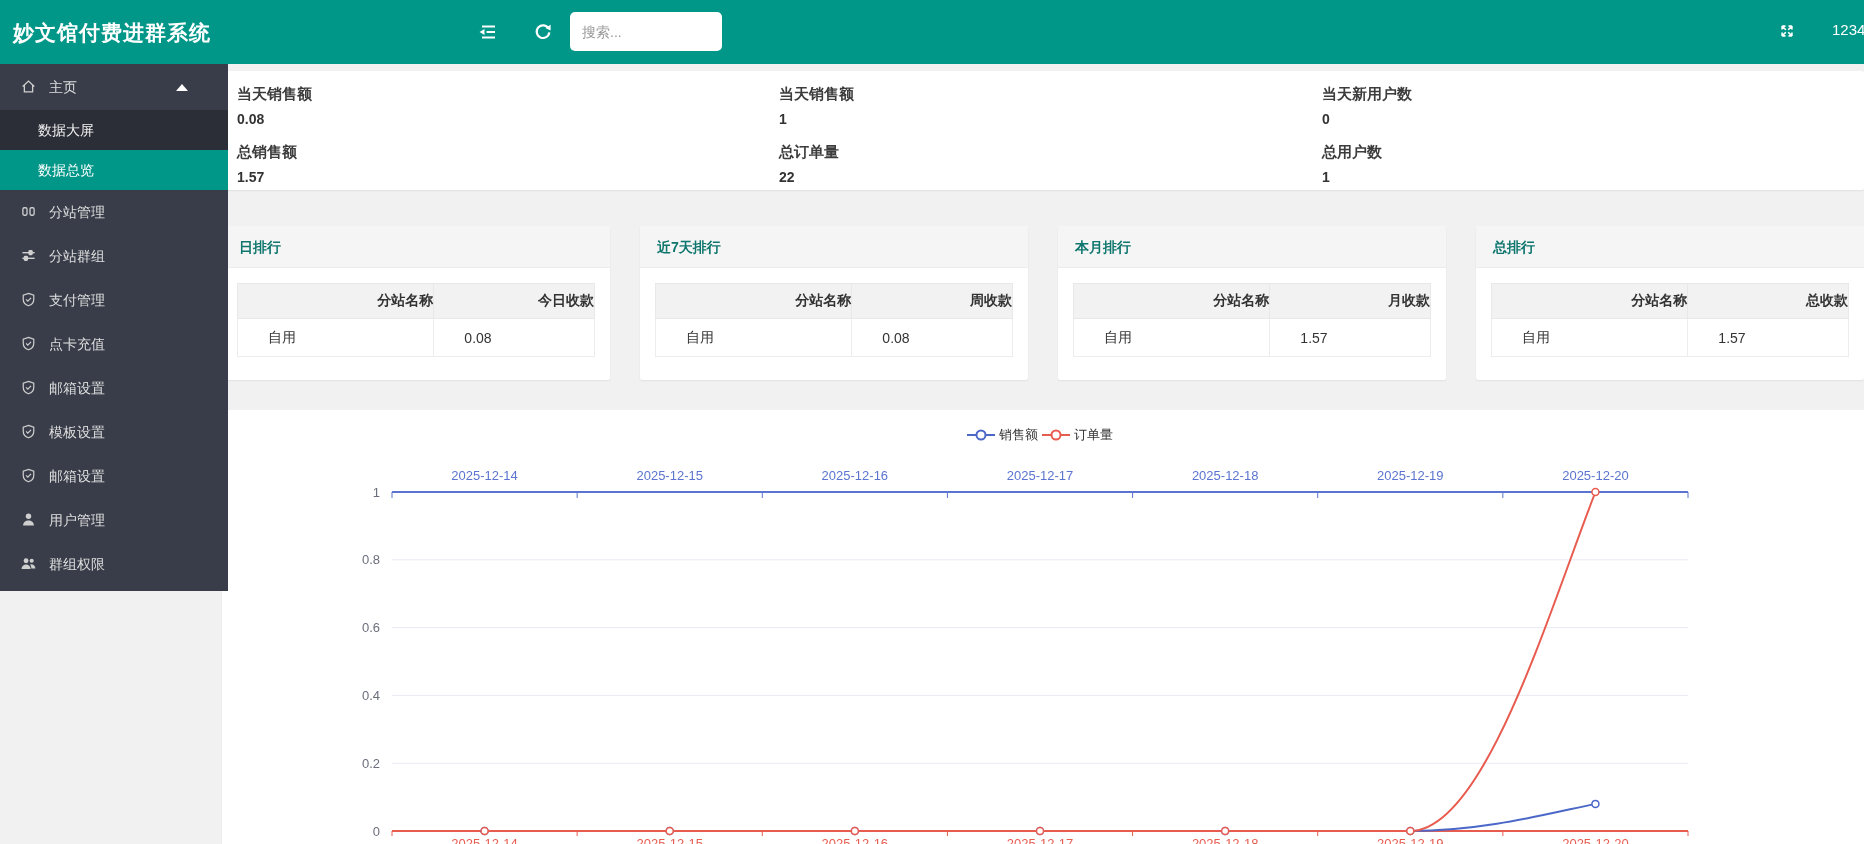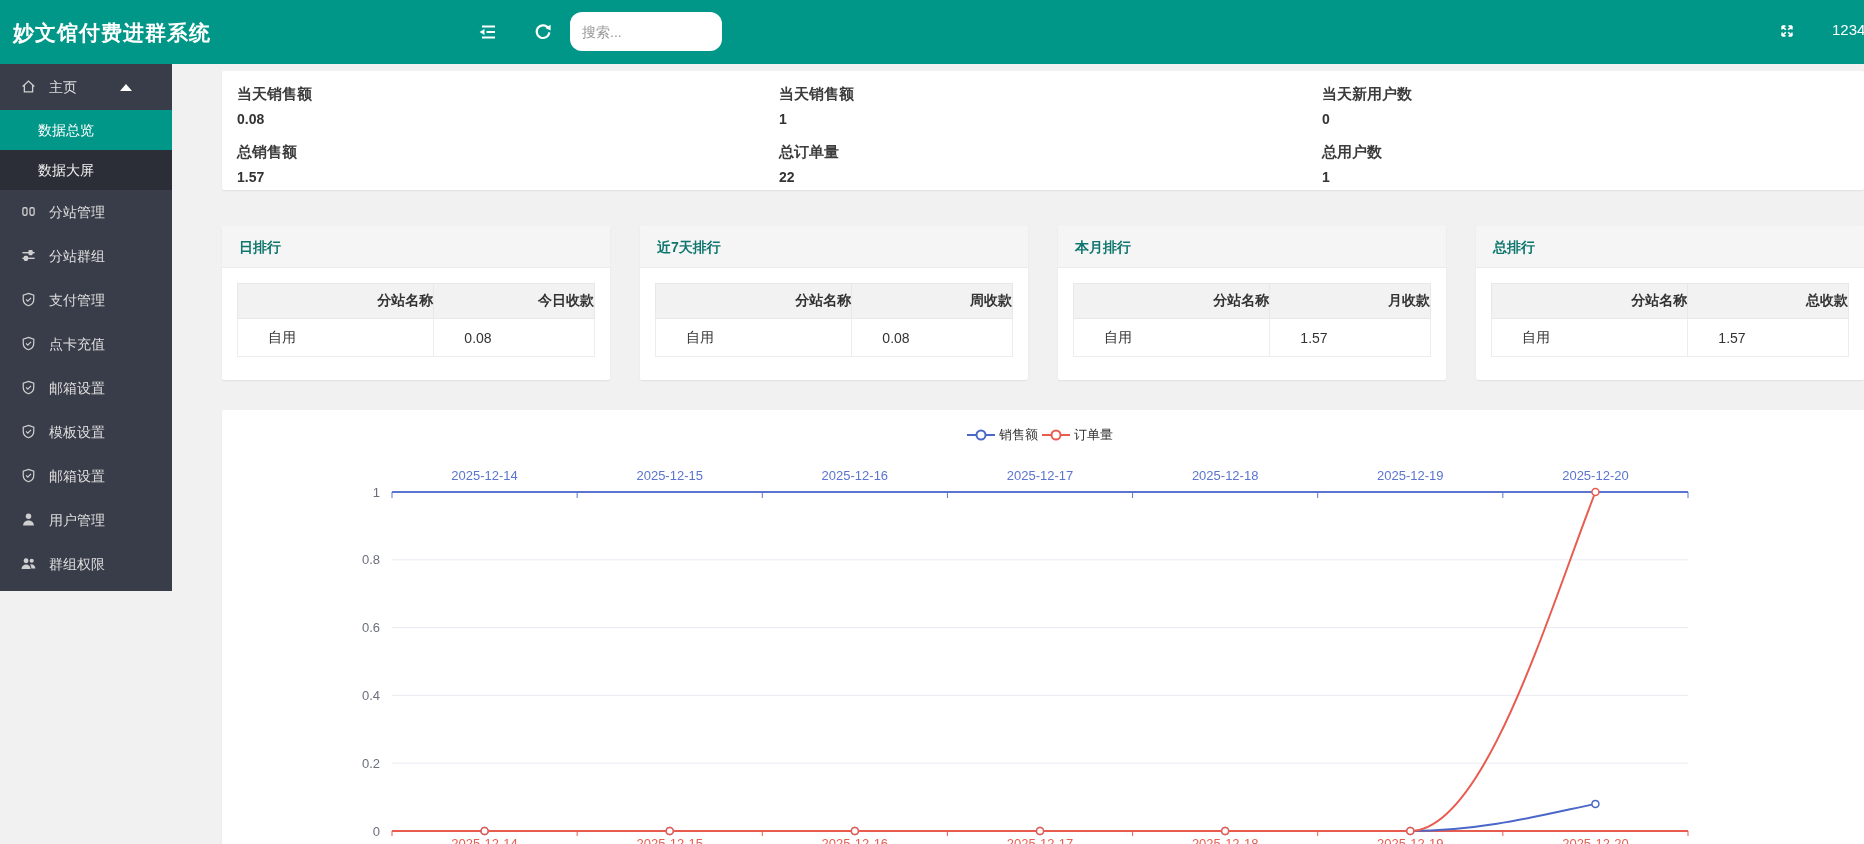--- a/index.html
+++ b/index.html
@@ -7,27 +7,27 @@
     font-family:"Liberation Sans","DejaVu Sans",sans-serif; background:#f1f1f2; }
 
   
   .header { position:absolute; left:0; top:0; width:100%; height:64px; background:#009688; z-index:30; }
   .header-title { position:absolute; left:13px; top:19px; color:#fff; font-size:21px; font-weight:bold; letter-spacing:1px; }
   .hicon { position:absolute; top:24px; width:18px; height:16px; color:#fff; cursor:pointer; }
   .hicon svg { display:block; width:100%; height:100%; }
   .icon-collapse { left:478px; }
   .icon-refresh { left:534px; top:22px; height:19px; }
   .search-box { position:absolute; left:570px; top:12px; width:152px; height:39px; background:#fff;
-    border:none; border-radius:12px; padding:0 12px; font-size:14px; color:#333; outline:none; }
+    border:none; border-radius:5px; padding:0 12px; font-size:14px; color:#333; outline:none; }
   .search-box::placeholder { color:#999; }
   .icon-fullscreen { left:1778px; top:23px; }
   .header-user { position:absolute; left:1832px; top:21px; color:#fff; font-size:15px; white-space:nowrap; }
 
   
-  .sidebar { position:absolute; left:0; top:64px; width:172px; height:527px; background:#393D49; z-index:20; }
+  .sidebar { position:absolute; left:0; top:64px; width:228px; height:527px; background:#393D49; z-index:20; }
   .side-item { position:relative; height:44px; line-height:44px; color:#dfdfdf; font-size:14px;
     padding-left:21px; cursor:pointer; white-space:nowrap; }
   .side-item.parent { height:46px; line-height:46px; }
   .side-item .mi { display:inline-block; vertical-align:-2px; width:15px; height:15px; margin-right:9px; color:#cfcfcf; }
   .side-item .mi svg { display:block; width:100%; height:100%; }
   .chevron-up { position:absolute; right:40px; top:20px; width:0; height:0;
     border-left:6px solid transparent; border-right:6px solid transparent; border-bottom:7px solid #fff; }
   .sub-item { height:40px; line-height:40px; background:#2b2e37; color:#f0f0f0; font-size:14px;
     padding-left:38px; cursor:pointer; }
   .sub-item.active { background:#009688; color:#fff; }
@@ -103,25 +103,25 @@
   <div class="side-item parent">
     <span class="mi">
       <svg viewBox="0 0 16 16">
           <path d="M1.8 8 L8 2.2 L14.2 8 M3.6 6.8 V13.8 H12.4 V6.8" fill="none" stroke="currentColor" stroke-width="1.4"></path>
         </svg>
     </span>
     <span>主页</span>
     <span class="chevron-up"></span>
   </div>
 
+  <div class="sub-item">
+    <span>数据大屏</span>
+  </div>
   <div class="sub-item active">
     <span>数据总览</span>
-  </div>
-  <div class="sub-item">
-    <span>数据大屏</span>
   </div>
 
   <div class="side-item">
     <span class="mi">
       <svg viewBox="0 0 16 16">
           <g fill="none" stroke="currentColor" stroke-width="1.4">
         <rect x="2" y="4" width="4.4" height="8" rx="1.5"></rect>
             <rect x="9.6" y="4" width="4.4" height="8" rx="1.5"></rect>
           </g>
         </svg>

